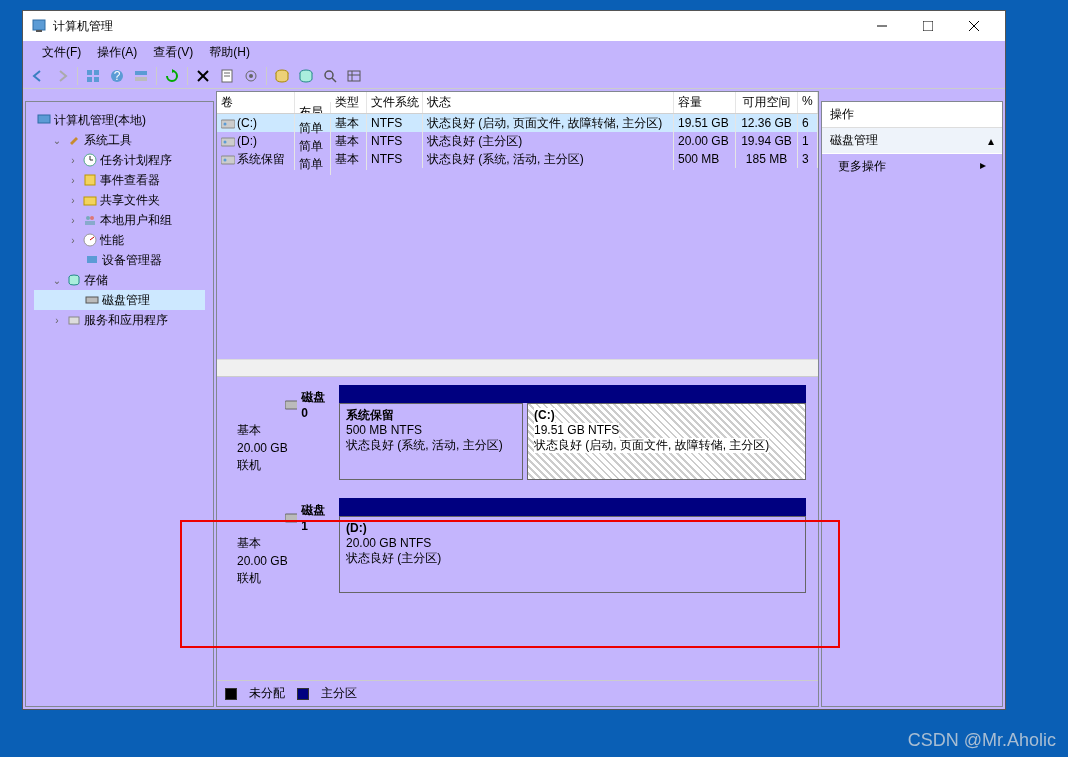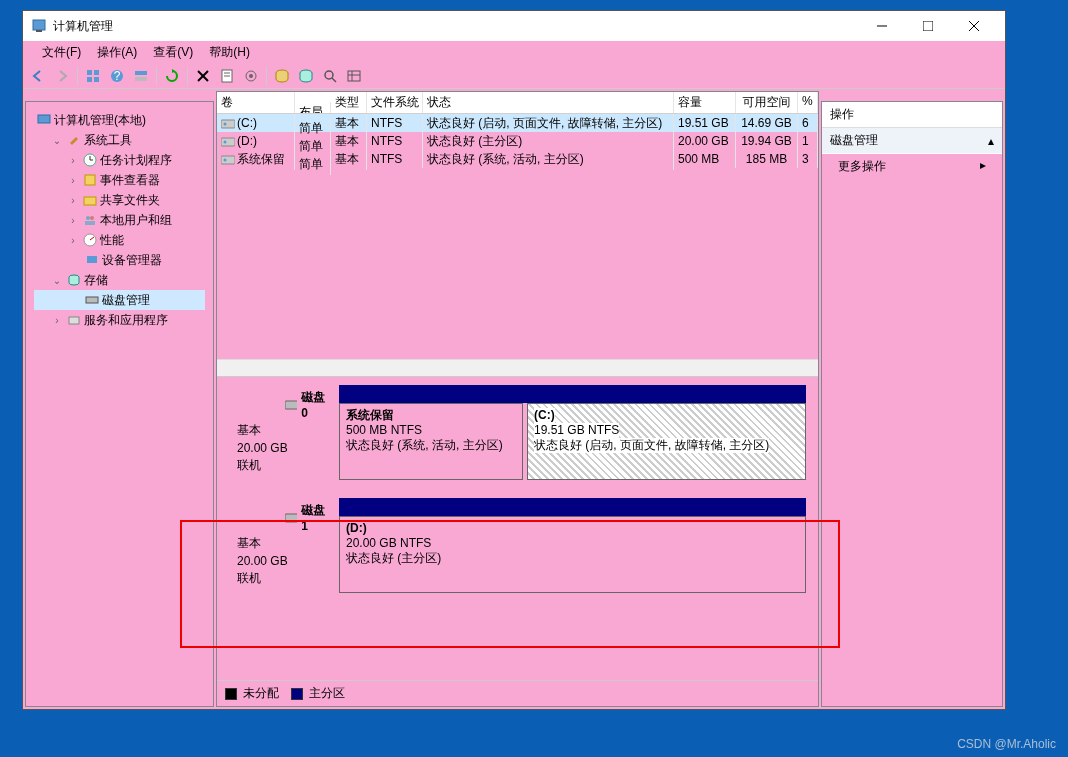--- a/index.html
+++ b/index.html
@@ -1,17 +1,17 @@
 <!DOCTYPE html>
 <html><head>
   <meta charset="utf-8">
   <style>
     * { box-sizing: border-box; margin: 0; padding: 0; font-family: "Microsoft YaHei", "Segoe UI", sans-serif; font-size: 12px; }
     body { background: #0a5fb5; width: 1068px; height: 757px; position: relative; overflow: hidden; }
-    .window { position: absolute; left: 22px; top: 10px; width: 984px; height: 700px; background: #f9a8d4; border: 1px solid #555; display: flex; flex-direction: column; }
+    .window { position: absolute; left: 22px; top: 10px; width: 984px; height: 700px; background: #c4b5fd; border: 1px solid #555; display: flex; flex-direction: column; }
     .titlebar { height: 30px; display: flex; align-items: center; padding: 0 8px; background: #fff; }
     .titlebar-icon { width: 16px; height: 16px; margin-right: 6px; }
     .title-text { flex: 1; }
     .win-controls { display: flex; }
     .win-btn { width: 46px; height: 28px; display: flex; align-items: center; justify-content: center; cursor: pointer; }
     .menubar { height: 22px; display: flex; padding: 0 11px; align-items: center; }
     .menubar span { padding: 2px 8px; cursor: default; }
     .toolbar { height: 26px; display: flex; align-items: center; padding: 0 4px; gap: 2px; border-bottom: 1px solid #ccc; }
     .tool-btn { width: 22px; height: 22px; display: flex; align-items: center; justify-content: center; border: 1px solid transparent; }
     .tool-sep { width: 1px; height: 18px; background: #ccc; margin: 0 2px; }
@@ -45,27 +45,27 @@
     .disk-info { width: 110px; padding: 4px 8px; display: flex; flex-direction: column; gap: 2px; }
     .disk-info .d-title { font-weight: bold; display: flex; align-items: center; gap: 4px; padding-left: 48px; }
     .disk-parts { flex: 1; display: flex; flex-direction: column; }
     .disk-header-bar { height: 18px; background: #000080; }
     .parts-container { flex: 1; display: flex; gap: 4px; border: 0; }
     .partition { border: 1px solid #666; padding: 4px 6px; display: flex; flex-direction: column; font-size: 11px; line-height: 15px; position: relative; }
     .partition.hatched { background: repeating-linear-gradient(45deg, #fff, #fff 3px, #ccc 3px, #ccc 5px); }
     .partition.hatched > div { background: #fff; display: inline; width: fit-content; }
     .part-label { font-weight: bold; }
     .legend { padding: 4px 8px; border-top: 1px solid #ccc; display: flex; gap: 12px; align-items: center; }
-    .legend-item { display: flex; align-items: center; gap: 6px; }
+    .legend-item { display: flex; align-items: center; gap: 12px; }
     .legend-box { width: 12px; height: 12px; border: 1px solid #333; }
     .right-panel { width: 182px; border: 1px solid #828790; margin: 12px 2px 2px 0; }
     .action-header { background: #fff; padding: 4px 8px; font-weight: normal; border-bottom: 1px solid #ddd; }
     .action-sub { background: #eef3fa; padding: 4px 8px; display: flex; justify-content: space-between; align-items: center; border-bottom: 1px solid #fff; }
     .action-item { padding: 4px 16px; display: flex; justify-content: space-between; cursor: default; }
-    .watermark { position: absolute; right: 12px; bottom: 6px; color: #ddd; font-size: 12px; opacity: 0.75; }
+    .watermark { position: absolute; right: 12px; bottom: 6px; color: #ddd; font-size: 18px; opacity: 0.75; }
     .hscroll { height: 17px; background: #f0f0f0; border-top: 1px solid #ddd; }
     .redbox { position: absolute; left: 180px; top: 520px; width: 660px; height: 128px; border: 2px solid #e00; pointer-events: none; z-index: 50; }
   </style>
 </head>
 <body>
 
 <div class="window">
   <div class="titlebar">
     <span class="titlebar-icon">
       <svg width="16" height="16">
@@ -312,21 +312,21 @@
             <div class="vol-row selected">
               <div class="col-vol"><span class="vol-icon"><svg width="14" height="11">
                     <rect x="0" y="2" width="14" height="8" rx="1" fill="#ccc" stroke="#888"></rect>
                     <circle cx="4" cy="6" r="1.5" fill="#5b9bd5"></circle>
                   </svg></span>(C:)</div>
               <div class="col-layout">简单</div>
               <div class="col-type">基本</div>
               <div class="col-fs">NTFS</div>
               <div class="col-status">状态良好 (启动, 页面文件, 故障转储, 主分区)</div>
               <div class="col-cap">19.51 GB</div>
-              <div class="col-free">14.69 GB</div>
+              <div class="col-free">12.36 GB</div>
               <div class="col-pct">6</div>
             </div>
             <div class="vol-row">
               <div class="col-vol"><span class="vol-icon"><svg width="14" height="11">
                     <rect x="0" y="2" width="14" height="8" rx="1" fill="#ccc" stroke="#888"></rect>
                     <circle cx="4" cy="6" r="1.5" fill="#5b9bd5"></circle>
                   </svg></span>(D:)</div>
               <div class="col-layout">简单</div>
               <div class="col-type">基本</div>
               <div class="col-fs">NTFS</div>

